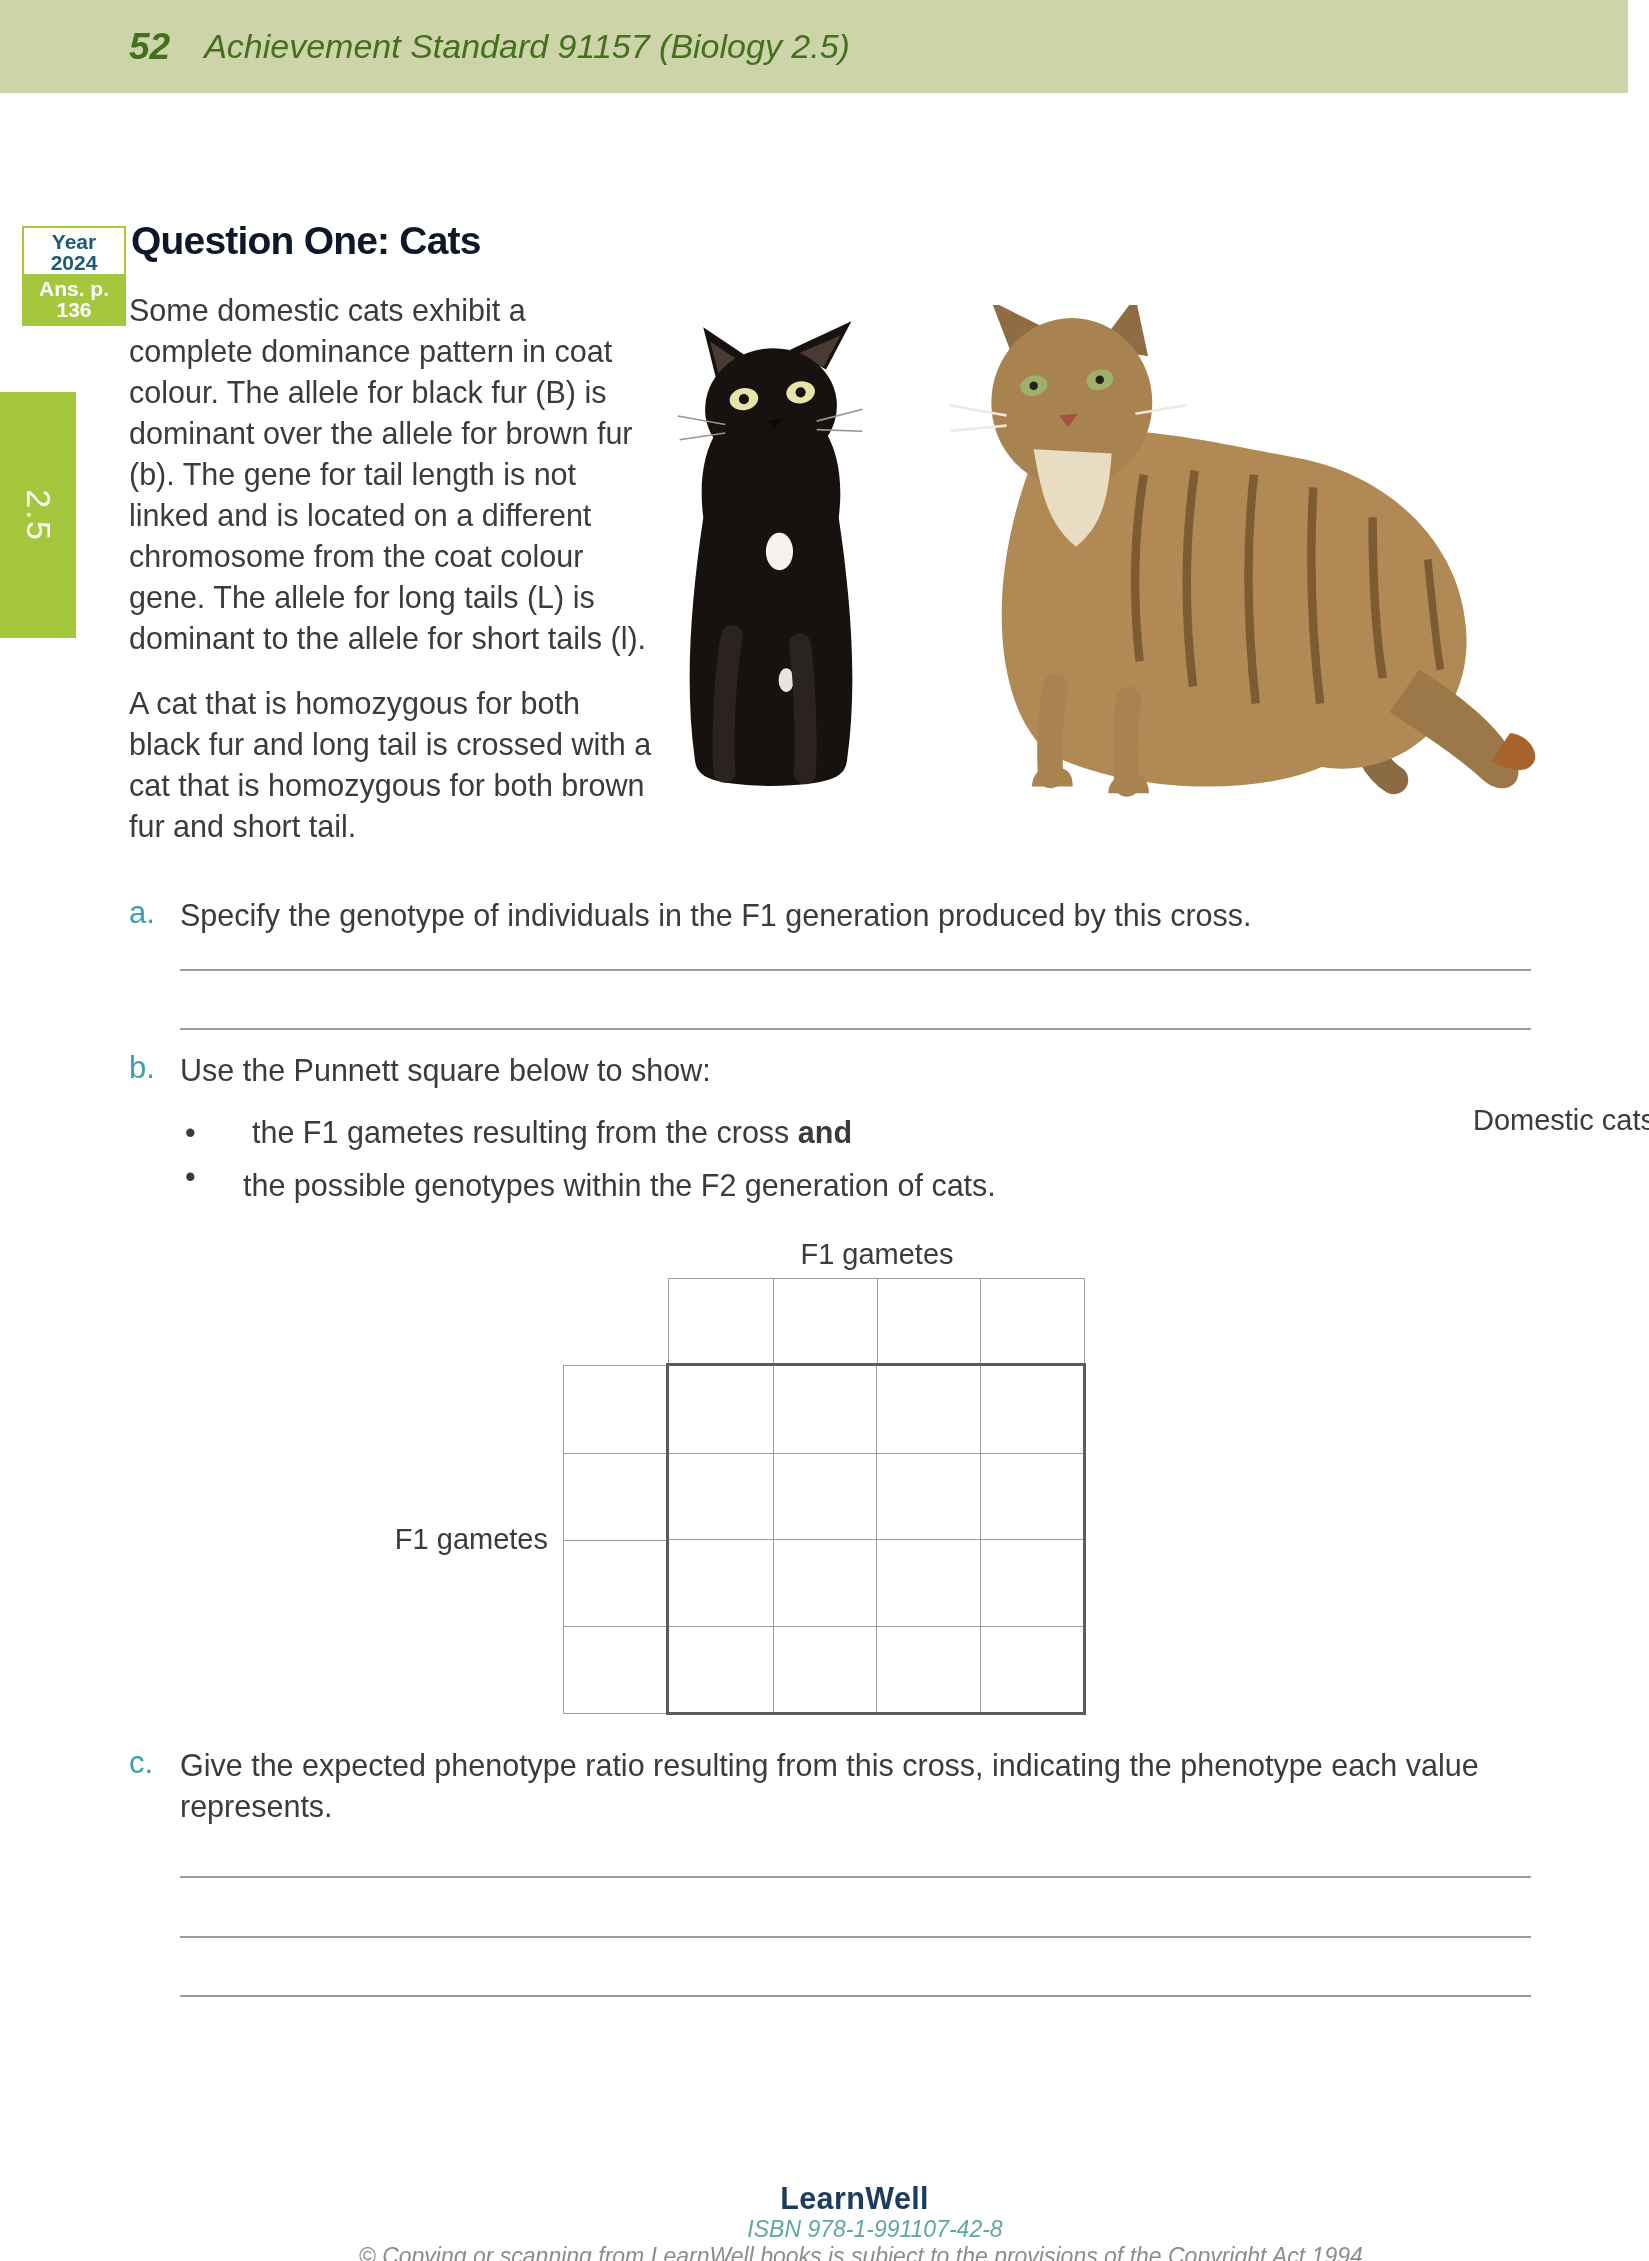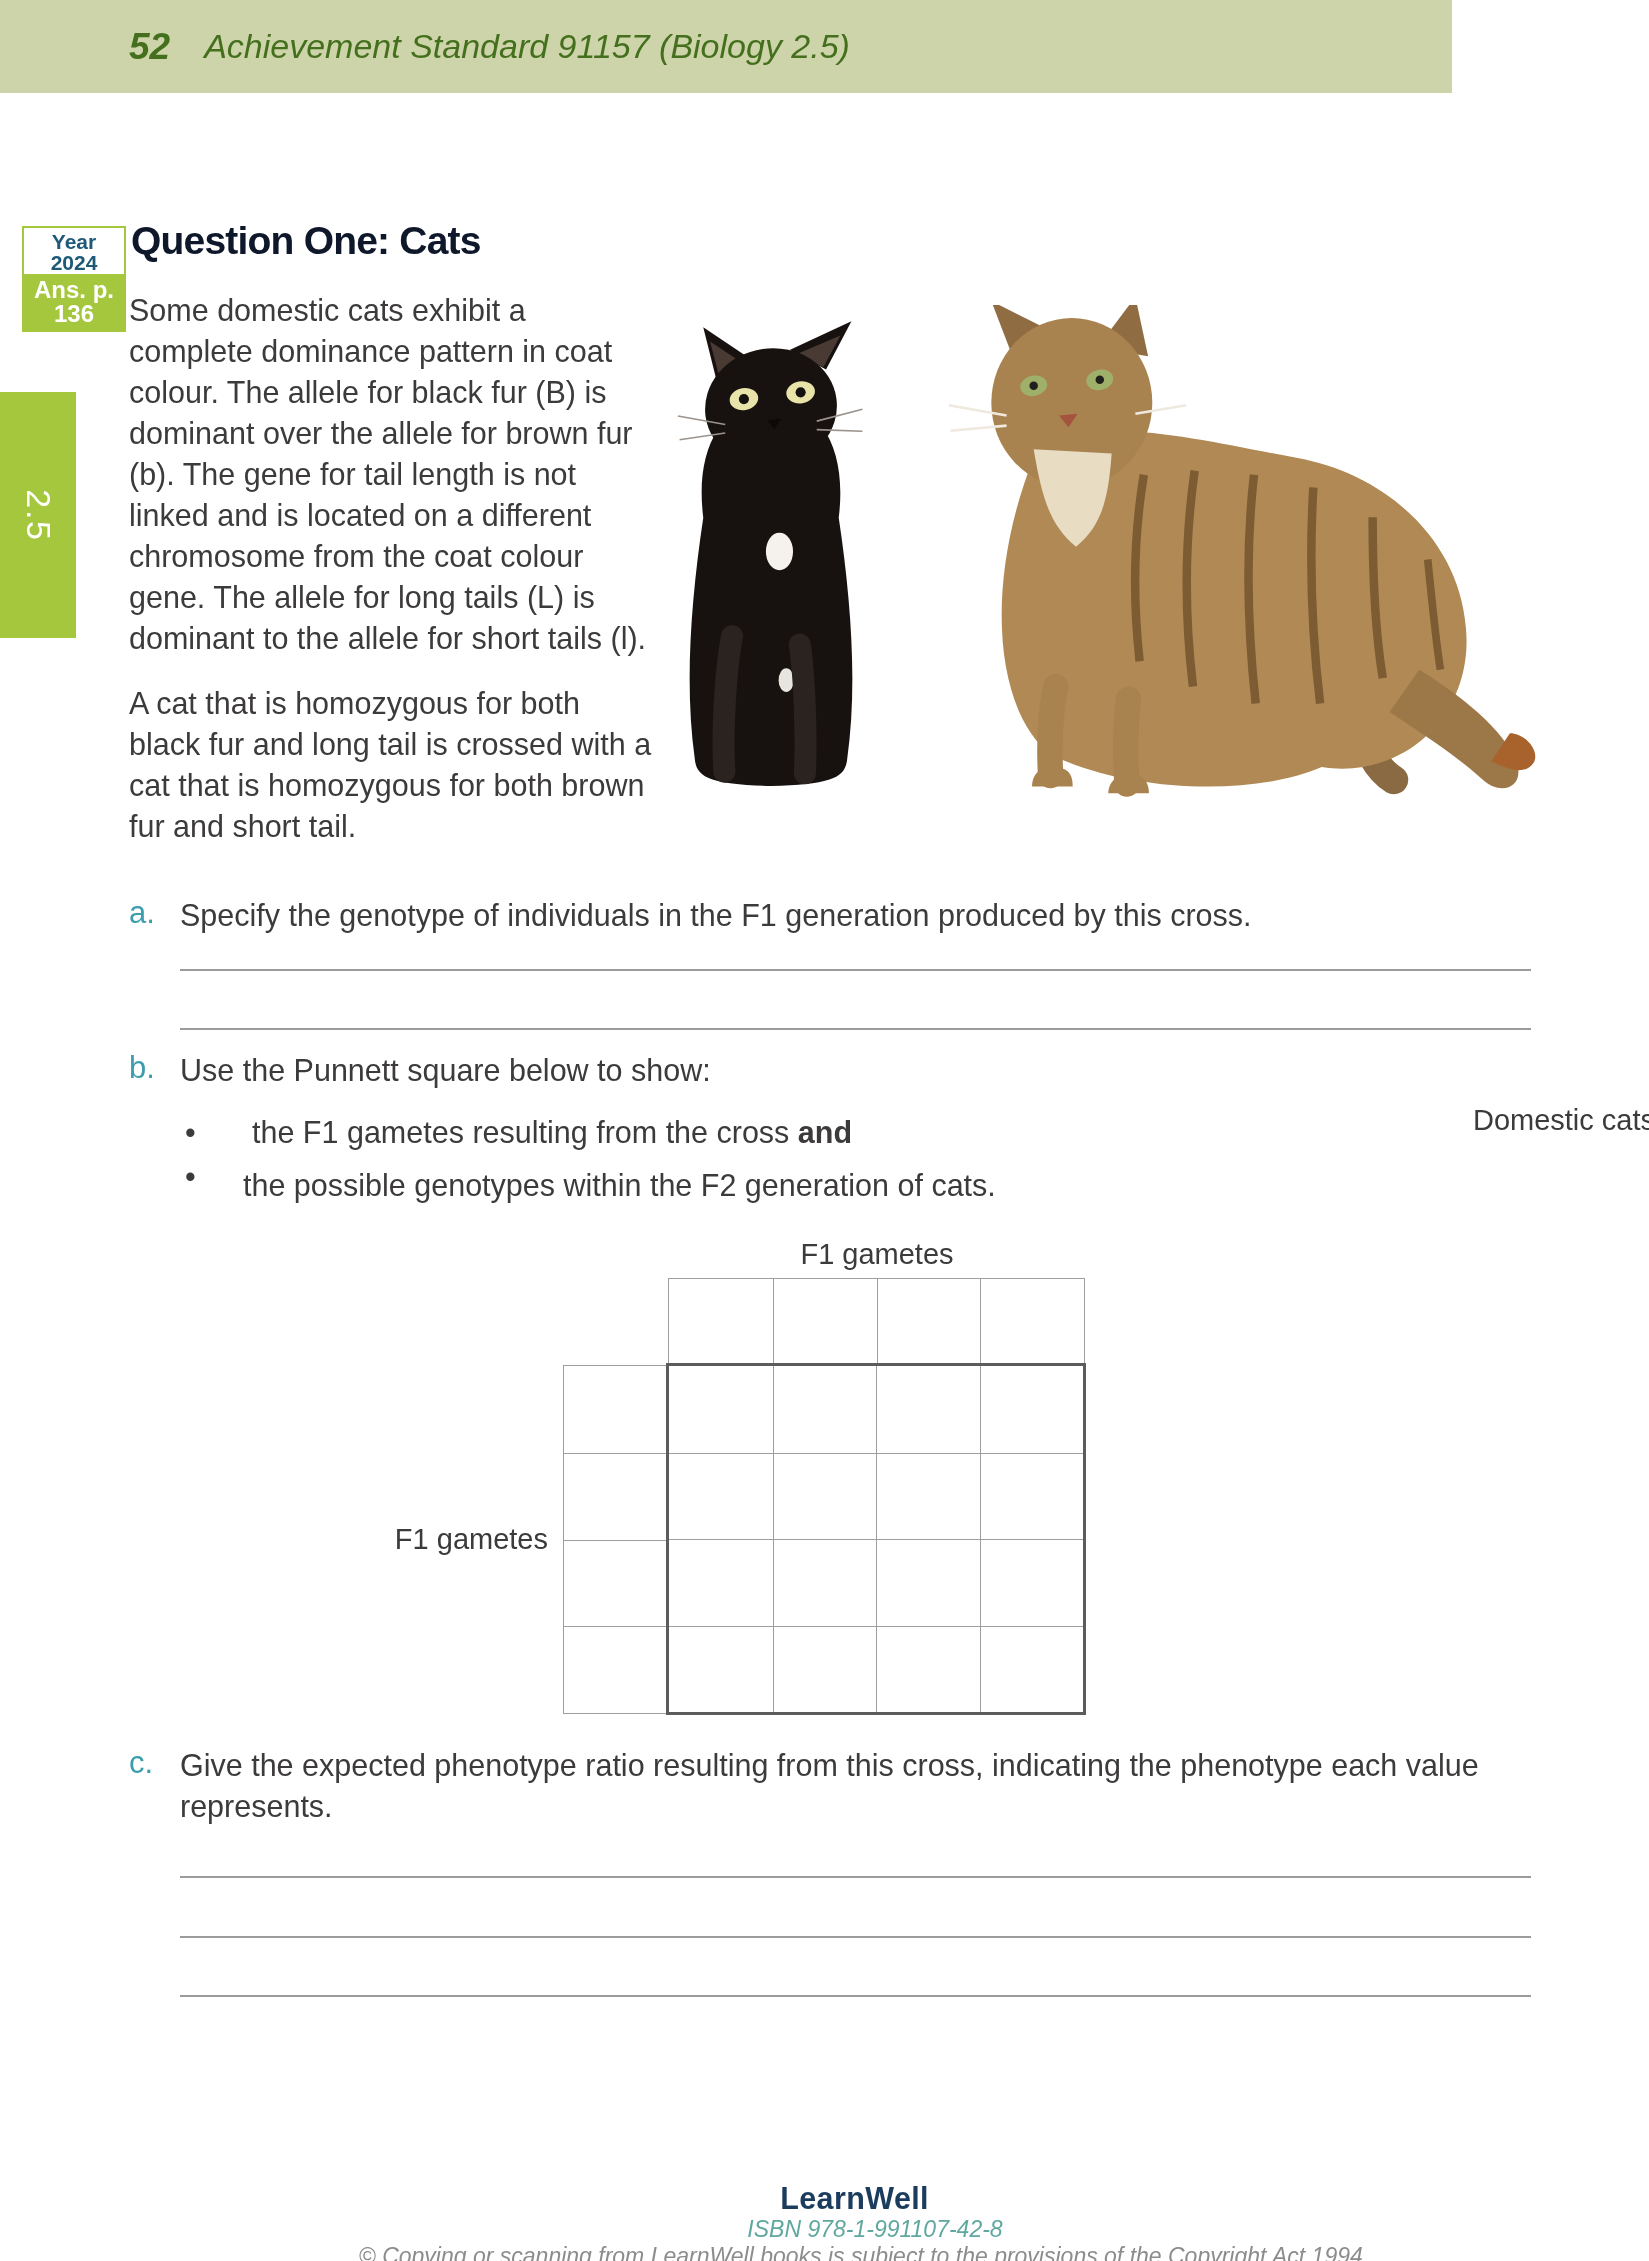--- a/index.html
+++ b/index.html
@@ -1,35 +1,35 @@
 <!DOCTYPE html>
 <html style="font-size:13.6px"><head>
 <meta charset="utf-8">
 <style>
   html,body{margin:0;padding:0;background:#ffffff;}
   .page{position:relative;width:1650px;height:2261px;background:#ffffff;overflow:hidden;
         font-family:"Liberation Sans",sans-serif;color:#3c3a3b;}
 
   
-  .band{position:absolute;left:0;top:0;width:1452px;height:93px;background:#ced4a9;
+  .band{position:absolute;left:0;top:0;width:1628px;height:93px;background:#ced4a9;
         display:flex;align-items:center;}
   .band .pnum{font-style:italic;font-weight:bold;font-size:37px;color:#44701e;margin-left:129px;}
   .band .btitle{font-style:italic;font-size:34px;color:#44701e;margin-left:34px;}
 
   
   .banner{position:absolute;left:129px;top:121px;width:1329px;height:59px;
           background:linear-gradient(to right,#efc3c3 0%,#f2cfcd 35%,#f9ebe8 70%,#fdf8f7 100%);
           display:flex;align-items:center;}
   .banner span{font-weight:bold;font-style:italic;font-size:42px;color:#6e1f3e;margin-left:15.3px;letter-spacing:-0.8px;}
 
   
   .badge{position:absolute;left:22px;top:226px;width:100px;border:2.5px solid #a5c73d;background:#ffffff;
          text-align:center;line-height:1;}
   .badge .yr{display:block;font-weight:bold;font-size:21px;color:#1e5a78;padding:2.5px 1.7px 1.7px 1.7px;background:#ffffff;}
-  .badge .ans{display:block;font-weight:bold;font-size:24px;color:#ffffff;background:#a5c73d;padding:3.4px 1.7px 4.2px 1.7px;}
+  .badge .ans{display:block;font-weight:bold;font-size:21px;color:#ffffff;background:#a5c73d;padding:3.4px 1.7px 4.2px 1.7px;}
 
   
   .sidetab{position:absolute;left:0;top:392px;width:76px;height:246px;background:#a5c73d;
            display:flex;align-items:center;justify-content:center;}
   .sidetab span{transform:rotate(90deg);color:#ffffff;font-size:34px;font-weight:500;letter-spacing:1.7px;}
 
   .qhead{position:absolute;left:131px;top:219px;font-weight:bold;font-size:39px;color:#0f172a;letter-spacing:-0.8px;}
 
   .intro{position:absolute;left:129px;top:282px;width:524px;font-size:30.5px;line-height:41px;}
   .intro p{margin:8px 0 24px 0;}

